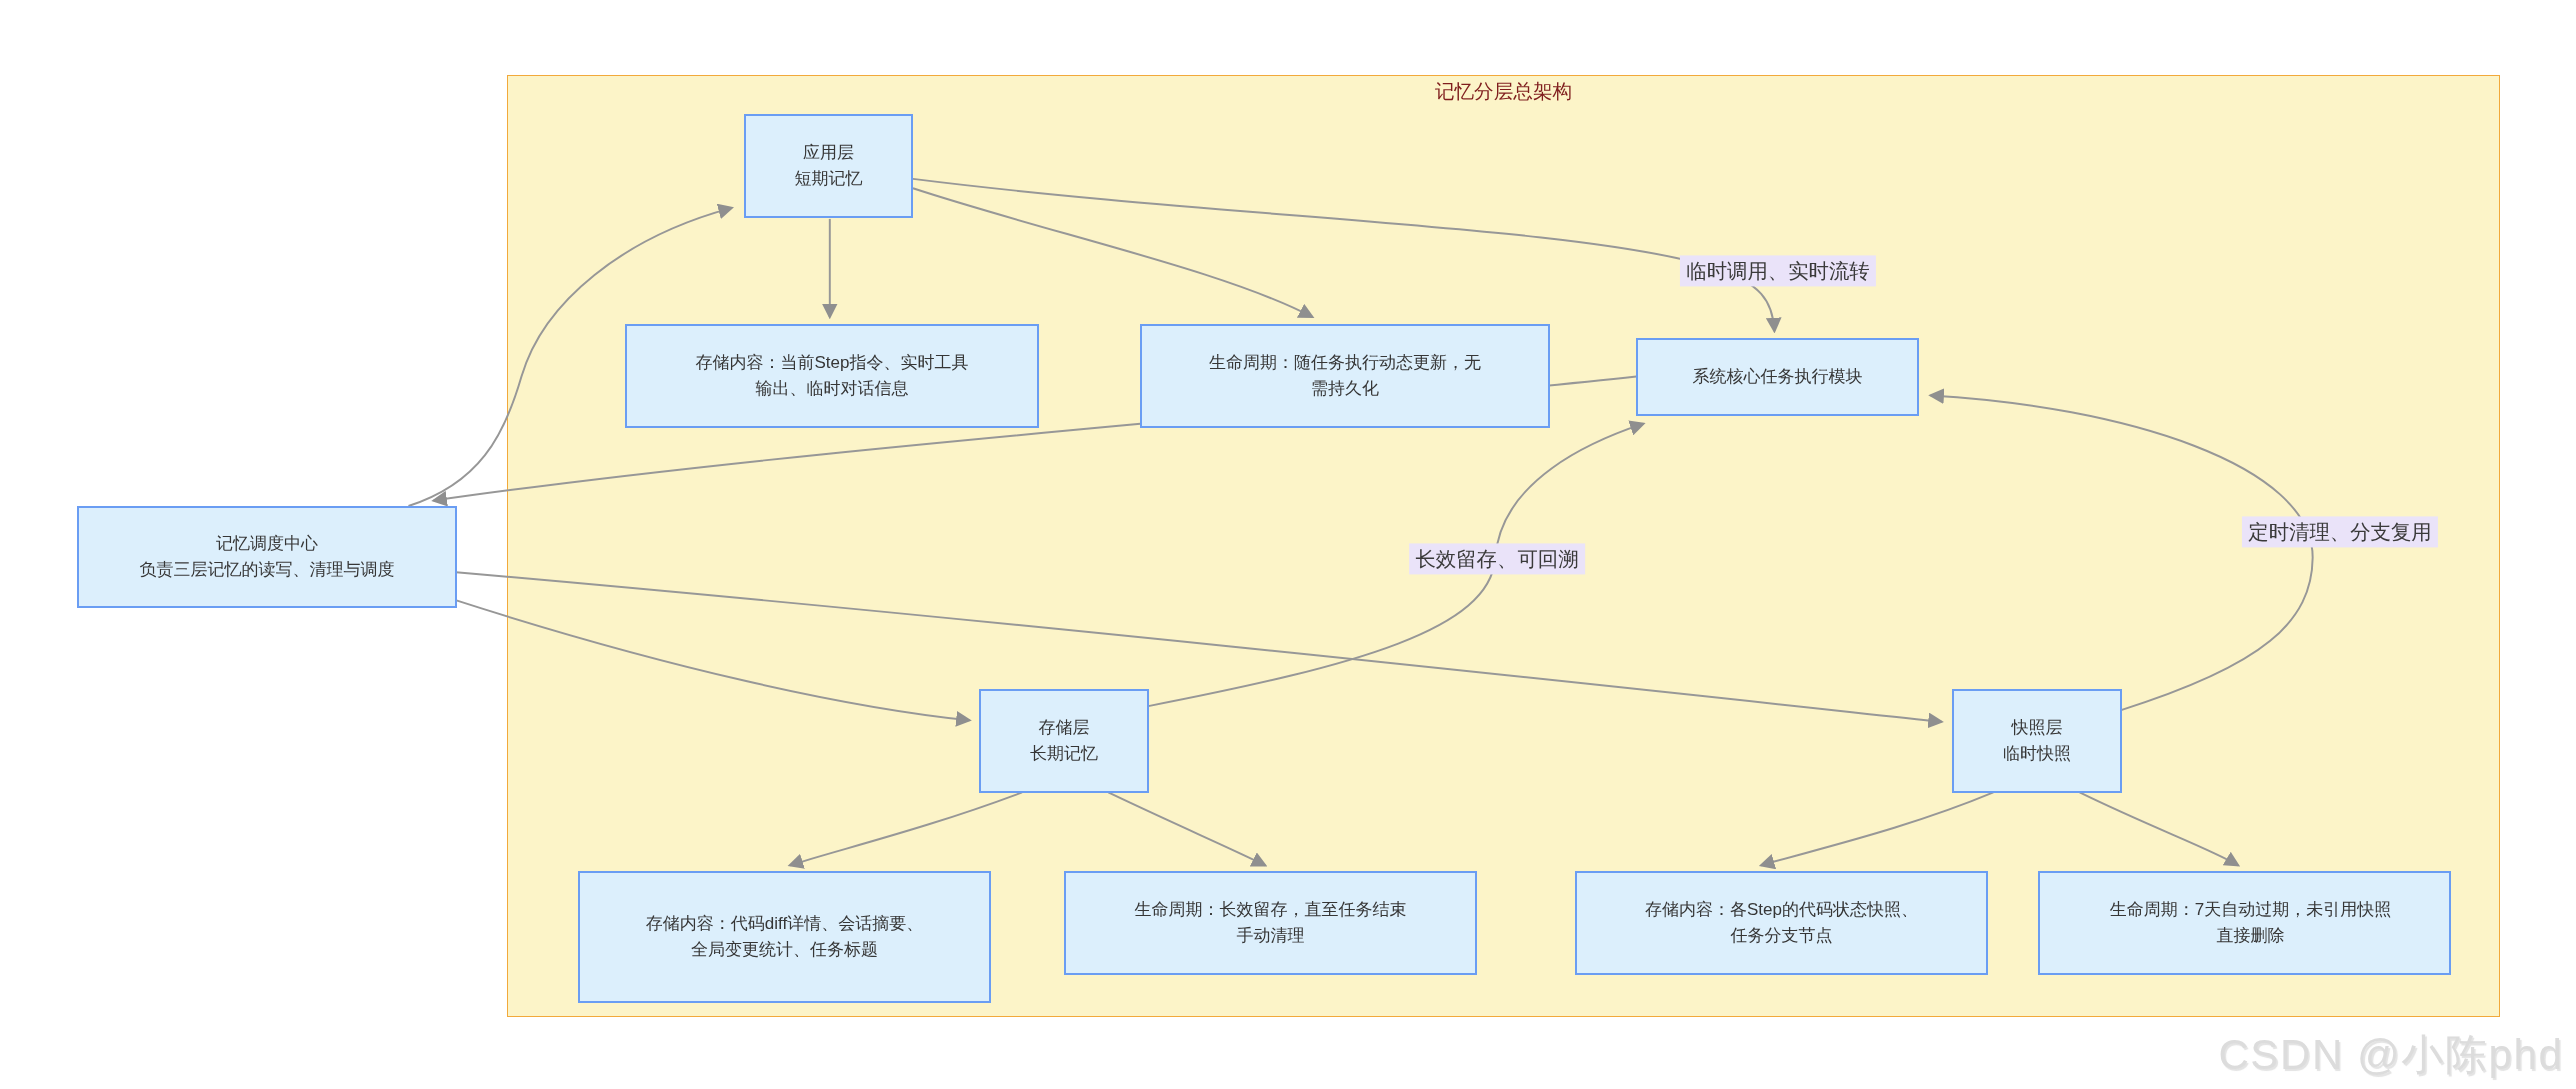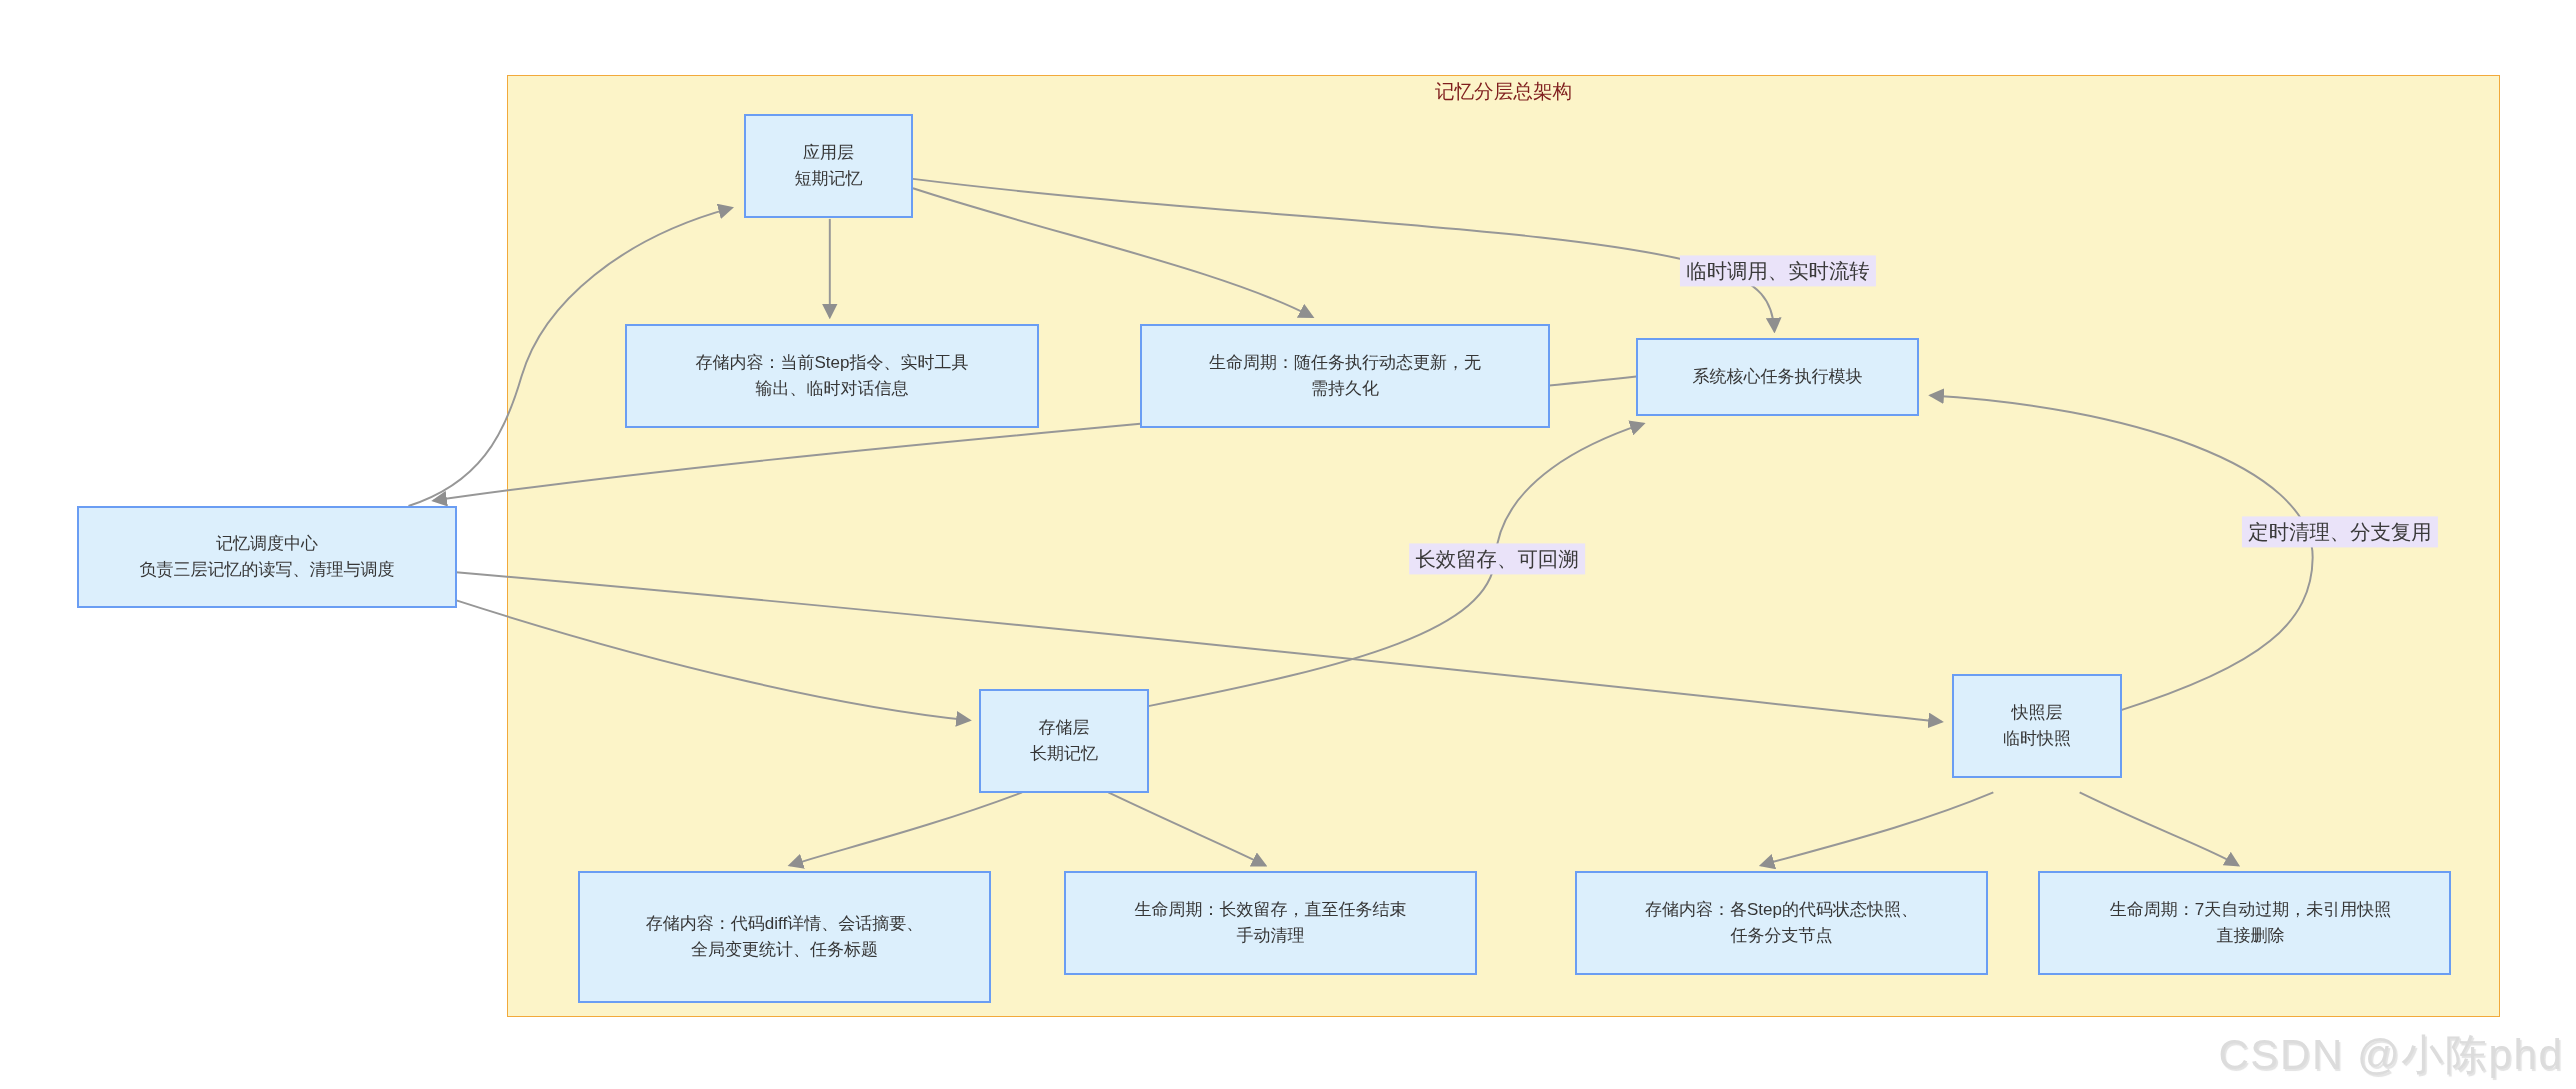--- a/index.html
+++ b/index.html
@@ -118,21 +118,21 @@
 
   <div class="node" style="left:1636px;top:338px;width:283px;height:78px;">
     <span>系统核心任务执行模块</span>
   </div>
 
   <div class="node" style="left:979px;top:689px;width:170px;height:104px;">
     <span>存储层
 长期记忆</span>
   </div>
 
-  <div class="node" style="left:1952px;top:674px;width:170px;height:104px;">
+  <div class="node" style="left:1952px;top:689px;width:170px;height:104px;">
     <span>快照层
 临时快照</span>
   </div>
 
   <div class="node" style="left:578px;top:871px;width:413px;height:132px;">
     <span>存储内容：代码diff详情、会话摘要、
 全局变更统计、任务标题</span>
   </div>
 
   <div class="node" style="left:1064px;top:871px;width:413px;height:104px;">

